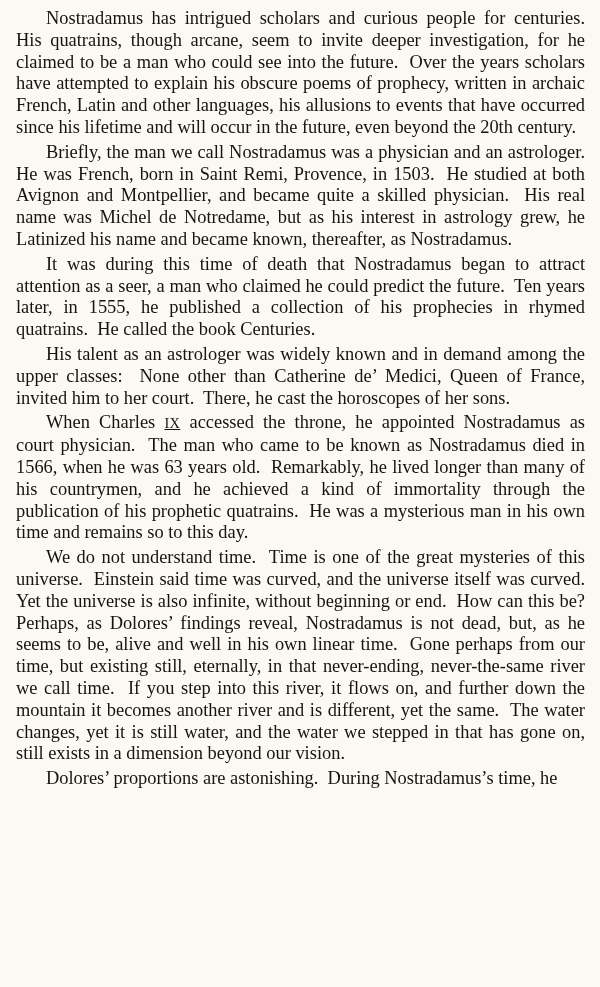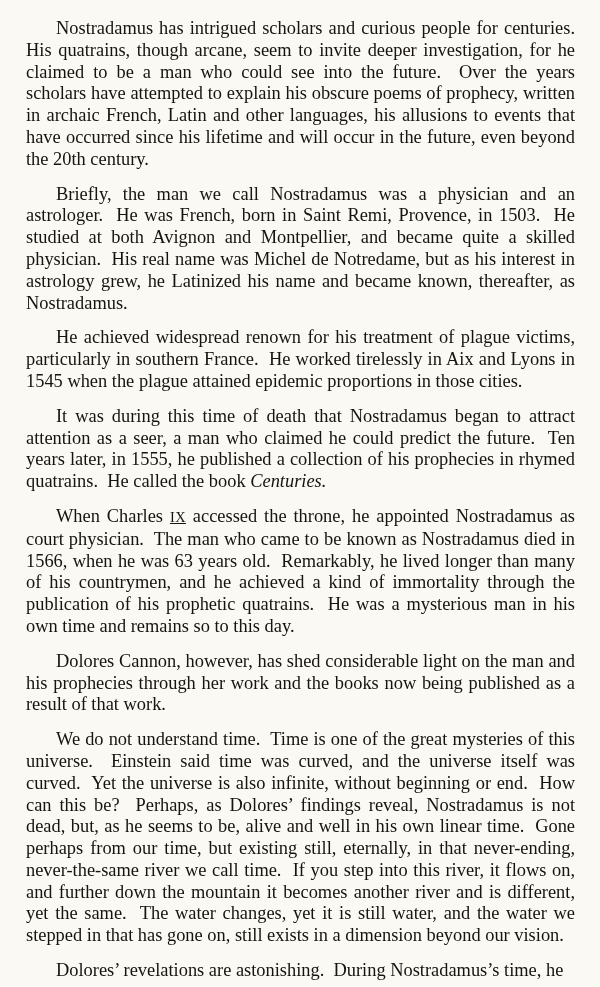--- a/index.html
+++ b/index.html
@@ -17,40 +17,39 @@
     width: 600px;
     height: 987px;
     padding: 5px 12px 0 13px;
     background: #faf9f4;
     color: #171310;
     font-family: "Liberation Serif", "DejaVu Serif", serif;
     font-size: 18.4px;
     line-height: 21.8px;
   }
   .para {
-    margin: 13px;
+    margin: 3px;
     text-indent: 30px;
     text-align: justify;
     white-space: pre-wrap;
   }
   .run { font-style: normal; }
-  .run.italic { font-style: italic; }
+  .run.italic { }
   .run.smallcaps {
     font-size: 0.78em;
     letter-spacing: 0.03em;
     text-decoration: underline;
   }
 </style>
 </head>
 <body>
 
 <div class="page">
   <div id="paragraphs">
       <p class="para"><span class="run">Nostradamus has intrigued scholars and curious people for centuries.  His quatrains, though arcane, seem to invite deeper investigation, for he claimed to be a man who could see into the future.  Over the years scholars have attempted to explain his obscure poems of prophecy, written in archaic French, Latin and other languages, his allusions to events that have occurred since his lifetime and will occur in the future, even beyond the 20th century.</span></p>
       <p class="para"><span class="run">Briefly, the man we call Nostradamus was a physician and an astrologer.  He was French, born in Saint Remi, Provence, in 1503.  He studied at both Avignon and Montpellier, and became quite a skilled physician.  His real name was Michel de Notredame, but as his interest in astrology grew, he Latinized his name and became known, thereafter, as Nostradamus.</span></p>
-      <p class="para"><span class="run">He achieved widespread renown for his treatment of plague victims, particularly in southern France.  He worked tirelessly in Aix and Lyons in 1545 when the plague attained epidemic proportions in those cities.</span></p>
       <p class="para"><span class="run">It was during this time of death that Nostradamus began to attract attention as a seer, a man who claimed he could predict the future.  Ten years later, in 1555, he published a collection of his prophecies in rhymed quatrains.  He called the book </span><span class="run italic">Centuries.</span></p>
+      <p class="para"><span class="run">His talent as an astrologer was widely known and in demand among the upper classes:  None other than Catherine de’ Medici, Queen of France, invited him to her court.  There, he cast the horoscopes of her sons.</span></p>
       <p class="para"><span class="run">When Charles </span><span class="run smallcaps">IX</span><span class="run"> accessed the throne, he appointed Nostradamus as court physician.  The man who came to be known as Nostradamus died in 1566, when he was 63 years old.  Remarkably, he lived longer than many of his countrymen, and he achieved a kind of immortality through the publication of his prophetic quatrains.  He was a mysterious man in his own time and remains so to this day.</span></p>
-      <p class="para"><span class="run">Dolores Cannon, however, has shed considerable light on the man and his prophecies through her work and the books now being published as a result of that work.</span></p>
       <p class="para"><span class="run">We do not understand time.  Time is one of the great mysteries of this universe.  Einstein said time was curved, and the universe itself was curved.  Yet the universe is also infinite, without beginning or end.  How can this be?  Perhaps, as Dolores’ findings reveal, Nostradamus is not dead, but, as he seems to be, alive and well in his own linear time.  Gone perhaps from our time, but existing still, eternally, in that never-ending, never-the-same river we call time.  If you step into this river, it flows on, and further down the mountain it becomes another river and is different, yet the same.  The water changes, yet it is still water, and the water we stepped in that has gone on, still exists in a dimension beyond our vision.</span></p>
-      <p class="para"><span class="run">Dolores’ revelations are astonishing.  During Nostradamus’s time, he</span></p>
+      <p class="para"><span class="run">Dolores’ proportions are astonishing.  During Nostradamus’s time, he</span></p>
     </div>
 </div>
 
 </body></html>

